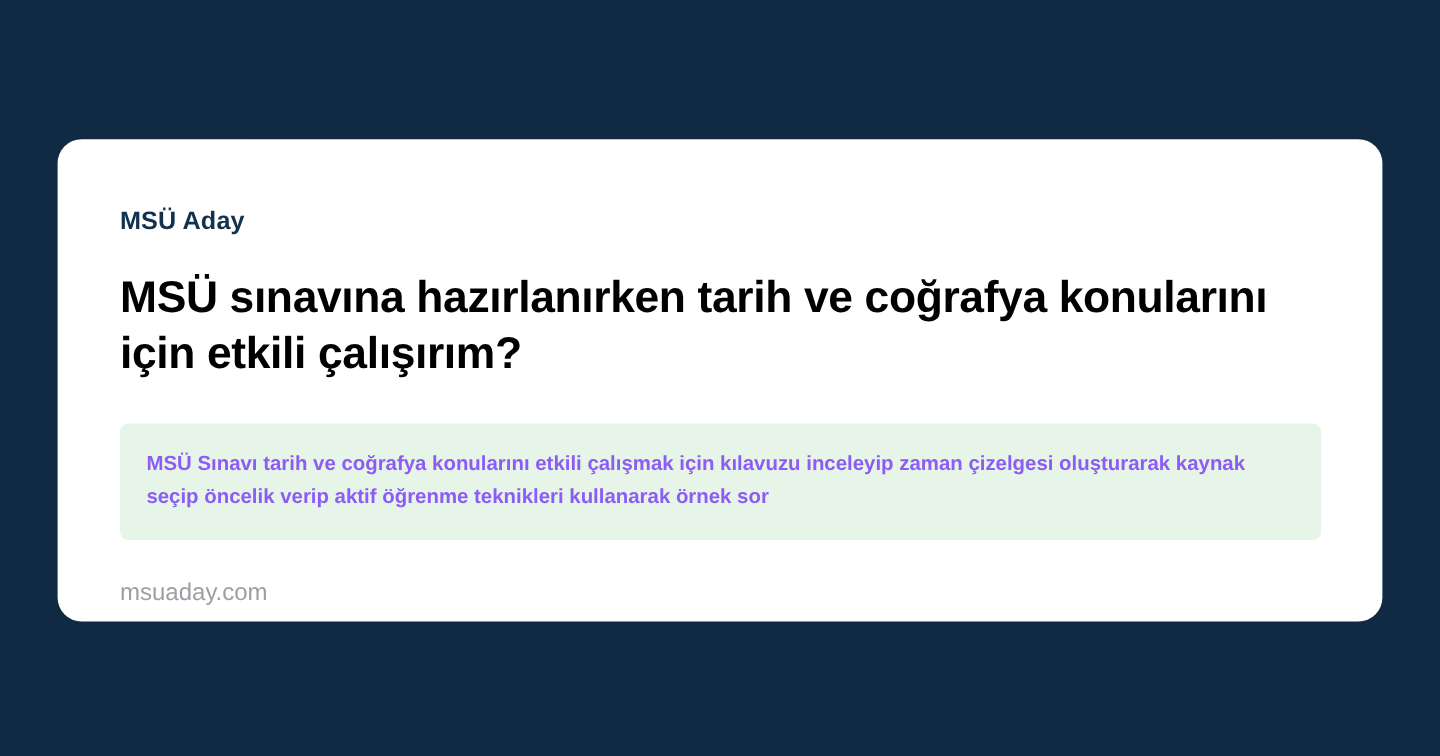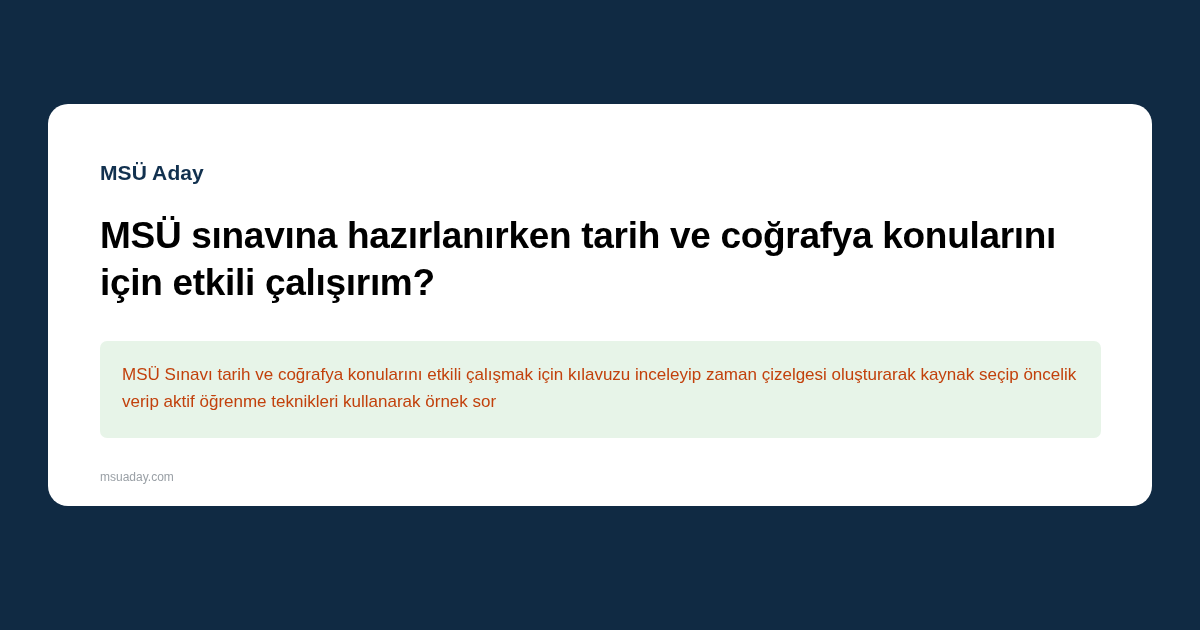--- a/index.html
+++ b/index.html
@@ -20,21 +20,21 @@
     position: relative;
     width: 1200px;
     height: 630px;
     background: #102a43;
     box-sizing: border-box;
   }
 
   .card {
     position: absolute;
     left: 48px;
-    top: 104px;
+    top: 116px;
     width: 1104px;
     height: 402px;
     background: #ffffff;
     border-radius: 20px;
     box-sizing: border-box;
     padding: 56px 52px 0 52px;
     overflow: hidden;
   }
 
   .site-name {
@@ -62,29 +62,29 @@
     background: #e7f4e8;
     border-radius: 7px;
     padding: 21px 22px 22px 22px;
     box-sizing: border-box;
     width: 1001px;
     margin: 0 0 32px 0;
   }
 
   .summary-text {
     font-size: 17px;
-    font-weight: normal;
-    color: #c2410c;
+    font-weight: bold;
+    color: #8b5cf6;
     line-height: 1.58;
     margin: 0;
     padding: 0;
   }
 
   .footer-url {
-    font-size: 12px;
+    font-size: 20px;
     font-weight: normal;
     color: #9aa0a6;
     line-height: 1.2;
     margin: 0;
     padding: 0;
   }
 </style>
 </head>
 <body>
 

